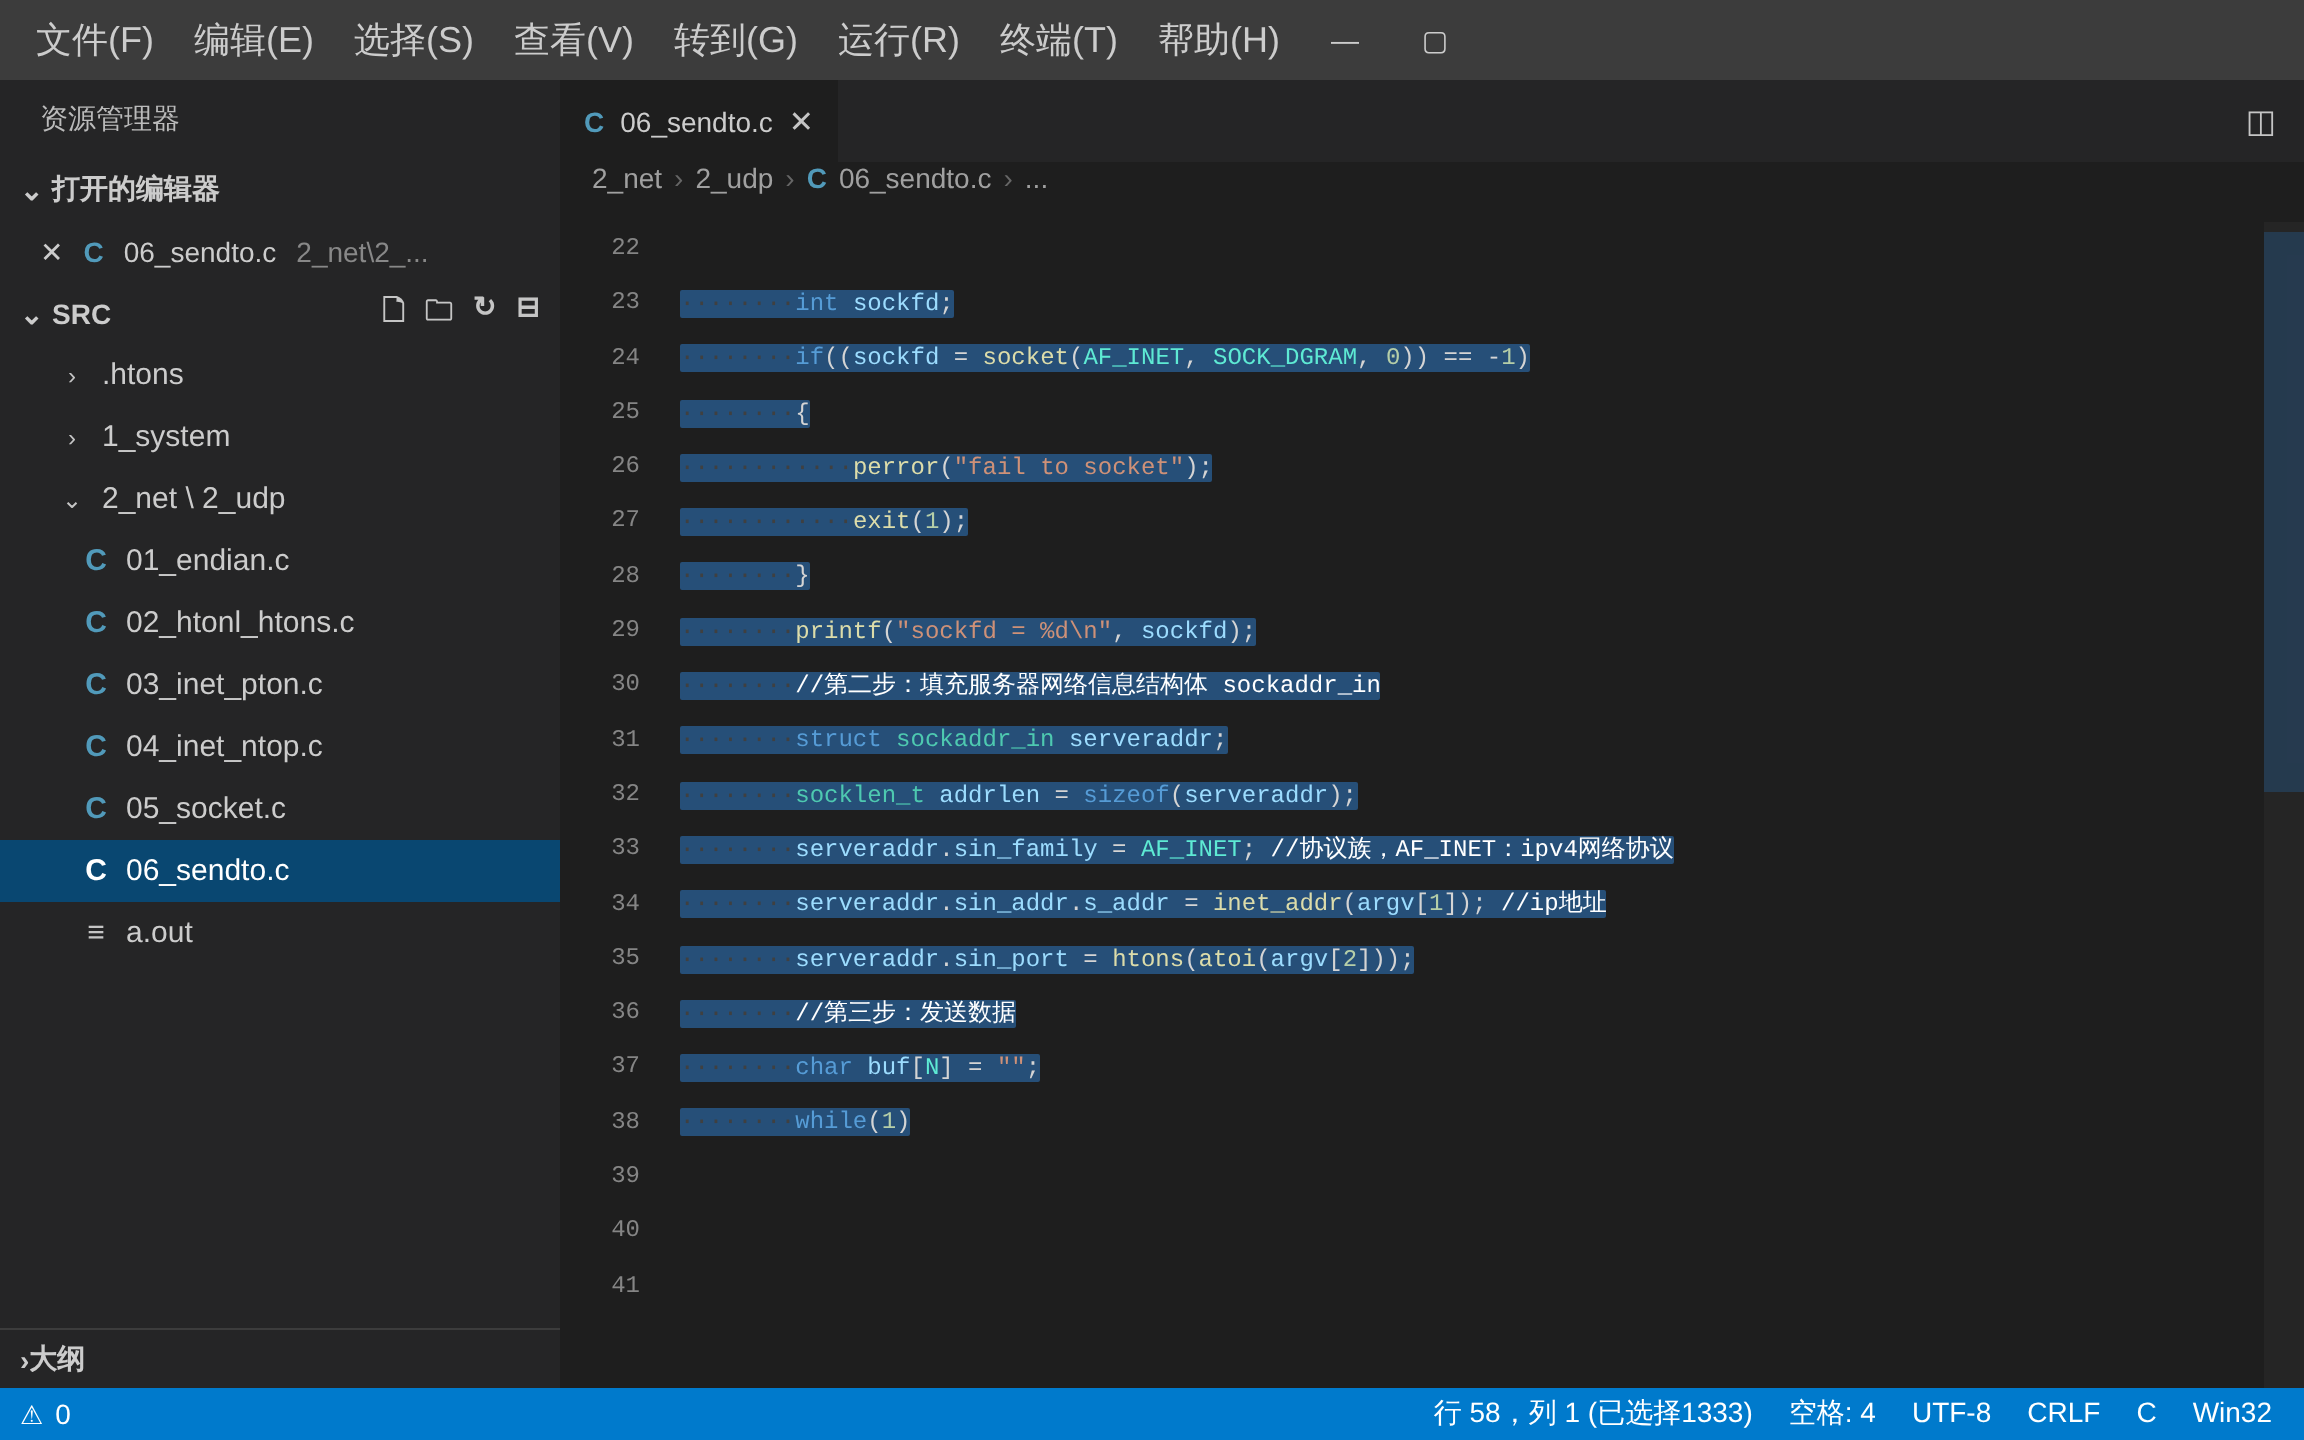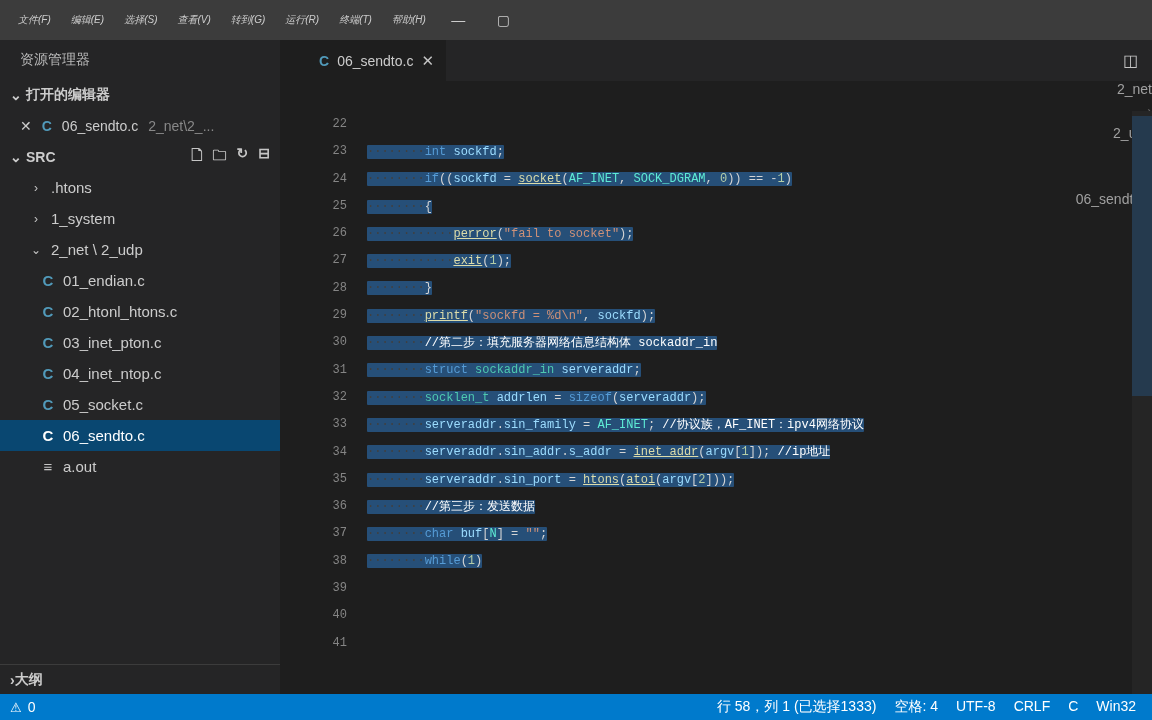--- a/index.html
+++ b/index.html
@@ -1,23 +1,23 @@
 <!DOCTYPE html>
 <html><head>
 <meta charset="utf-8">
 <style>
 * { margin: 0; padding: 0; box-sizing: border-box; }
 body { font-family: "Segoe UI", "Microsoft YaHei", sans-serif; background: #1e1e1e; color: #cccccc; width: 1152px; height: 720px; overflow: hidden; display: flex; flex-direction: column; font-size: 14px; }
 .titlebar { height: 40px; background: #3c3c3c; display: flex; align-items: center; color: #cccccc; }
 .menu { display: flex; padding-left: 8px; }
-.menu-item { padding: 0 10px; height: 40px; display: flex; align-items: center; cursor: pointer; font-size: 10px; font-style: italic; }
+.menu-item { padding: 0 10px; height: 40px; display: flex; align-items: center; cursor: pointer; font-size: 18px; }
 .title { flex: 1; text-align: center; font-size: 14px; color: #cccccc; }
 .win-controls { display: flex; }
 .win-btn { width: 45px; height: 40px; display: flex; align-items: center; justify-content: center; cursor: pointer; font-size: 14px; }
-.main { flex: 1; display: flex; overflow: hidden; gap: 27px; }
+.main { flex: 1; display: flex; overflow: hidden; }
 .sidebar { width: 280px; background: #252526; display: flex; flex-direction: column; overflow: hidden; }
 .sidebar-title { height: 40px; display: flex; align-items: center; padding-left: 20px; font-size: 14px; color: #bbbbbb; }
 .section-header { height: 30px; display: flex; align-items: center; padding-left: 10px; font-size: 14px; font-weight: bold; cursor: pointer; }
 .section-header .chev { width: 16px; display: inline-block; }
 .section-actions { margin-left: auto; display: flex; gap: 10px; padding-right: 10px; color: #c5c5c5; }
 .section-actions span { display: inline-block; cursor: pointer; }
 .open-file { height: 32px; display: flex; align-items: center; padding-left: 20px; cursor: pointer; font-size: 14px; gap: 10px; }
 .tree { flex: 1; }
 .tree-item { height: 31px; display: flex; align-items: center; cursor: pointer; font-size: 15px; gap: 7px; }
 .tree-item.l1 { padding-left: 28px; }
@@ -26,33 +26,33 @@
 .tree-ico { width: 16px; display: inline-flex; justify-content: center; }
 .c-icon { color: #519aba; font-weight: bold; }
 .bars-icon { color: #c5c5c5; }
 .chev-icon { color: #c5c5c5; font-size: 12px; }
 .outline { height: 30px; display: flex; align-items: center; padding-left: 10px; font-size: 14px; font-weight: bold; cursor: pointer; border-top: 1px solid #3c3c3c; }
 .editor-area { flex: 1; display: flex; flex-direction: column; background: #1e1e1e; overflow: hidden; position: relative; }
 .tabs { height: 41px; background: #252526; display: flex; align-items: stretch; }
 .tab { background: #1e1e1e; padding: 0 12px; display: flex; align-items: center; gap: 8px; font-size: 14px; cursor: pointer; border-right: 1px solid #252526; }
 .tab .close { color: #c5c5c5; font-size: 15px; }
 .split-icon { margin-left: auto; padding: 0 14px; display: flex; align-items: center; color: #c5c5c5; font-size: 16px; cursor: pointer; }
-.breadcrumb { height: 30px; display: flex; align-items: flex-end; padding-left: 16px; font-size: 14px; color: #a0a0a0; gap: 6px; flex-direction: column; }
+.breadcrumb { height: 30px; display: flex; align-items: flex-start; padding-left: 16px; font-size: 14px; color: #a0a0a0; gap: 6px; }
 .breadcrumb .sep { color: #666; }
 .code { flex: 1; display: flex; overflow: hidden; position: relative; font-family: Consolas, "Courier New", monospace; font-size: 12px; line-height: 27.3px; }
 .gutter { width: 60px; text-align: right; color: #858585; padding-right: 20px; user-select: none; }
 .lines { flex: 1; white-space: pre; position: relative; margin-top: 28px; }
 .line { position: relative; }
 .sel { background: #264f78; border-radius: 1px; display: inline; }
 .ws { color: #404040; }
 .kw { color: #569cd6; }
 .typ { color: #4ec9b0; }
 .str { color: #ce9178; }
 .cmt { color: #ffffff; }
-.fn { color: #dcdcaa; text-decoration: underline; }
+.fn { color: #dcdcaa; }
 .var { color: #9cdcfe; }
 .num { color: #b5cea8; }
 .const { color: #5eead4; }
 .op { color: #d4d4d4; }
 .minimap { position: absolute; right: 0; top: 0; width: 20px; height: 100%; background: #252525; }
 .minimap-hl { position: absolute; right: 0; top: 5px; width: 20px; height: 280px; background: rgba(38,79,120,0.5); }
 .statusbar { height: 26px; background: #007acc; display: flex; align-items: center; color: #fff; font-size: 14px; }
 .status-left { display: flex; align-items: center; padding-left: 10px; gap: 6px; }
 .status-right { margin-left: auto; display: flex; gap: 18px; padding-right: 16px; }
 .status-item { cursor: pointer; }

